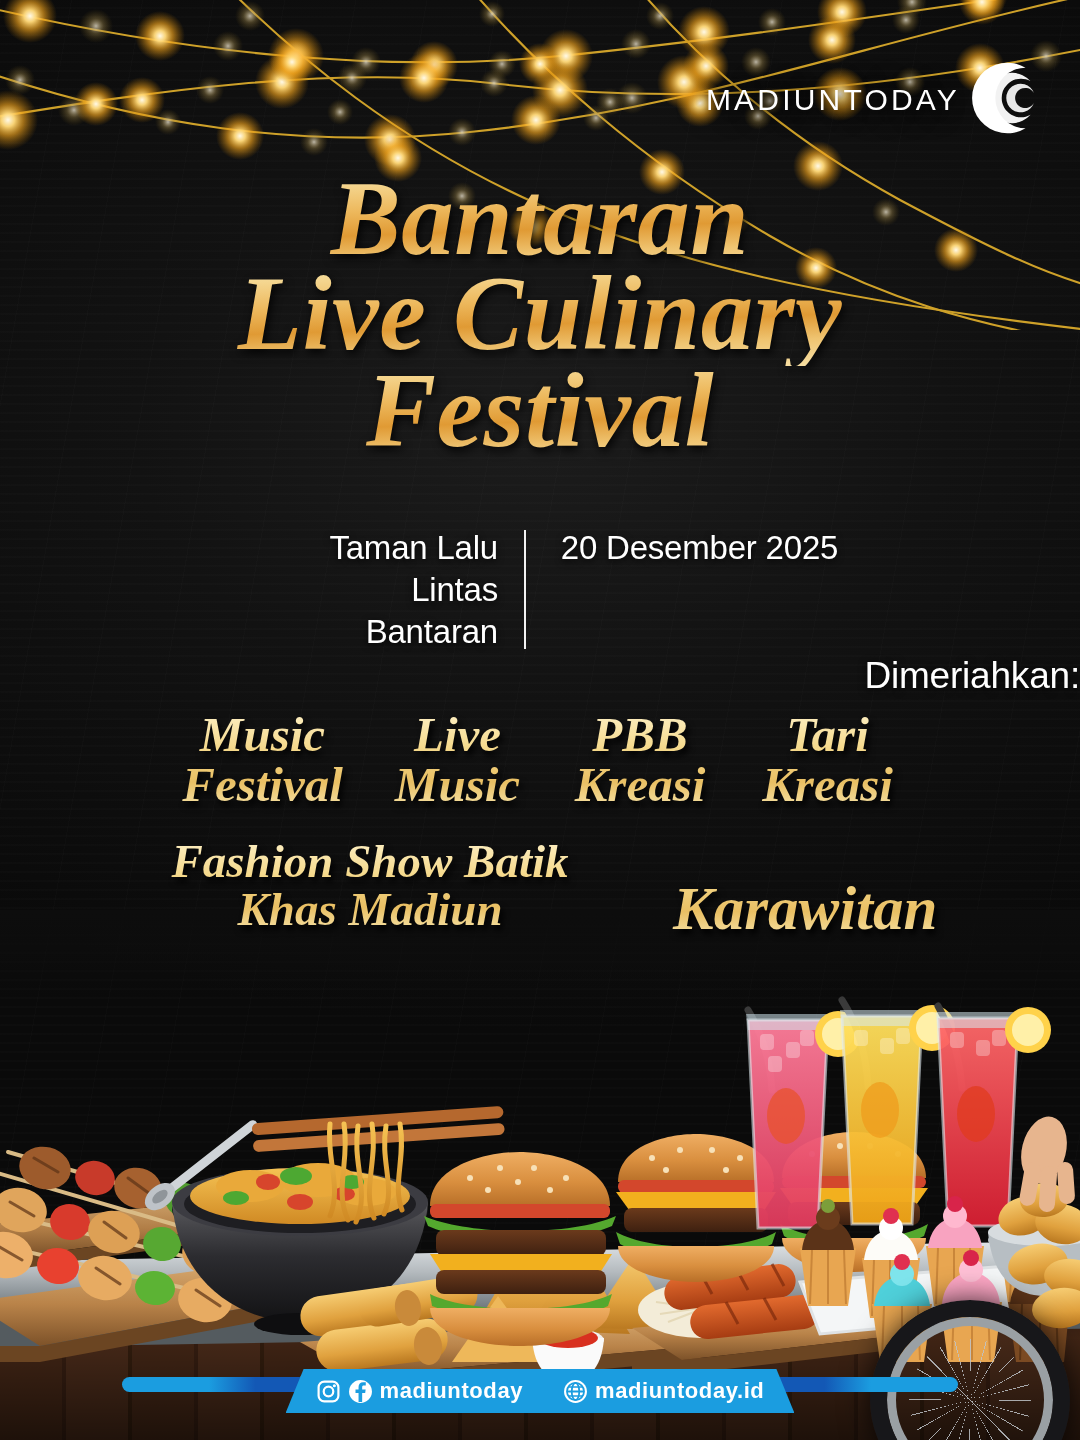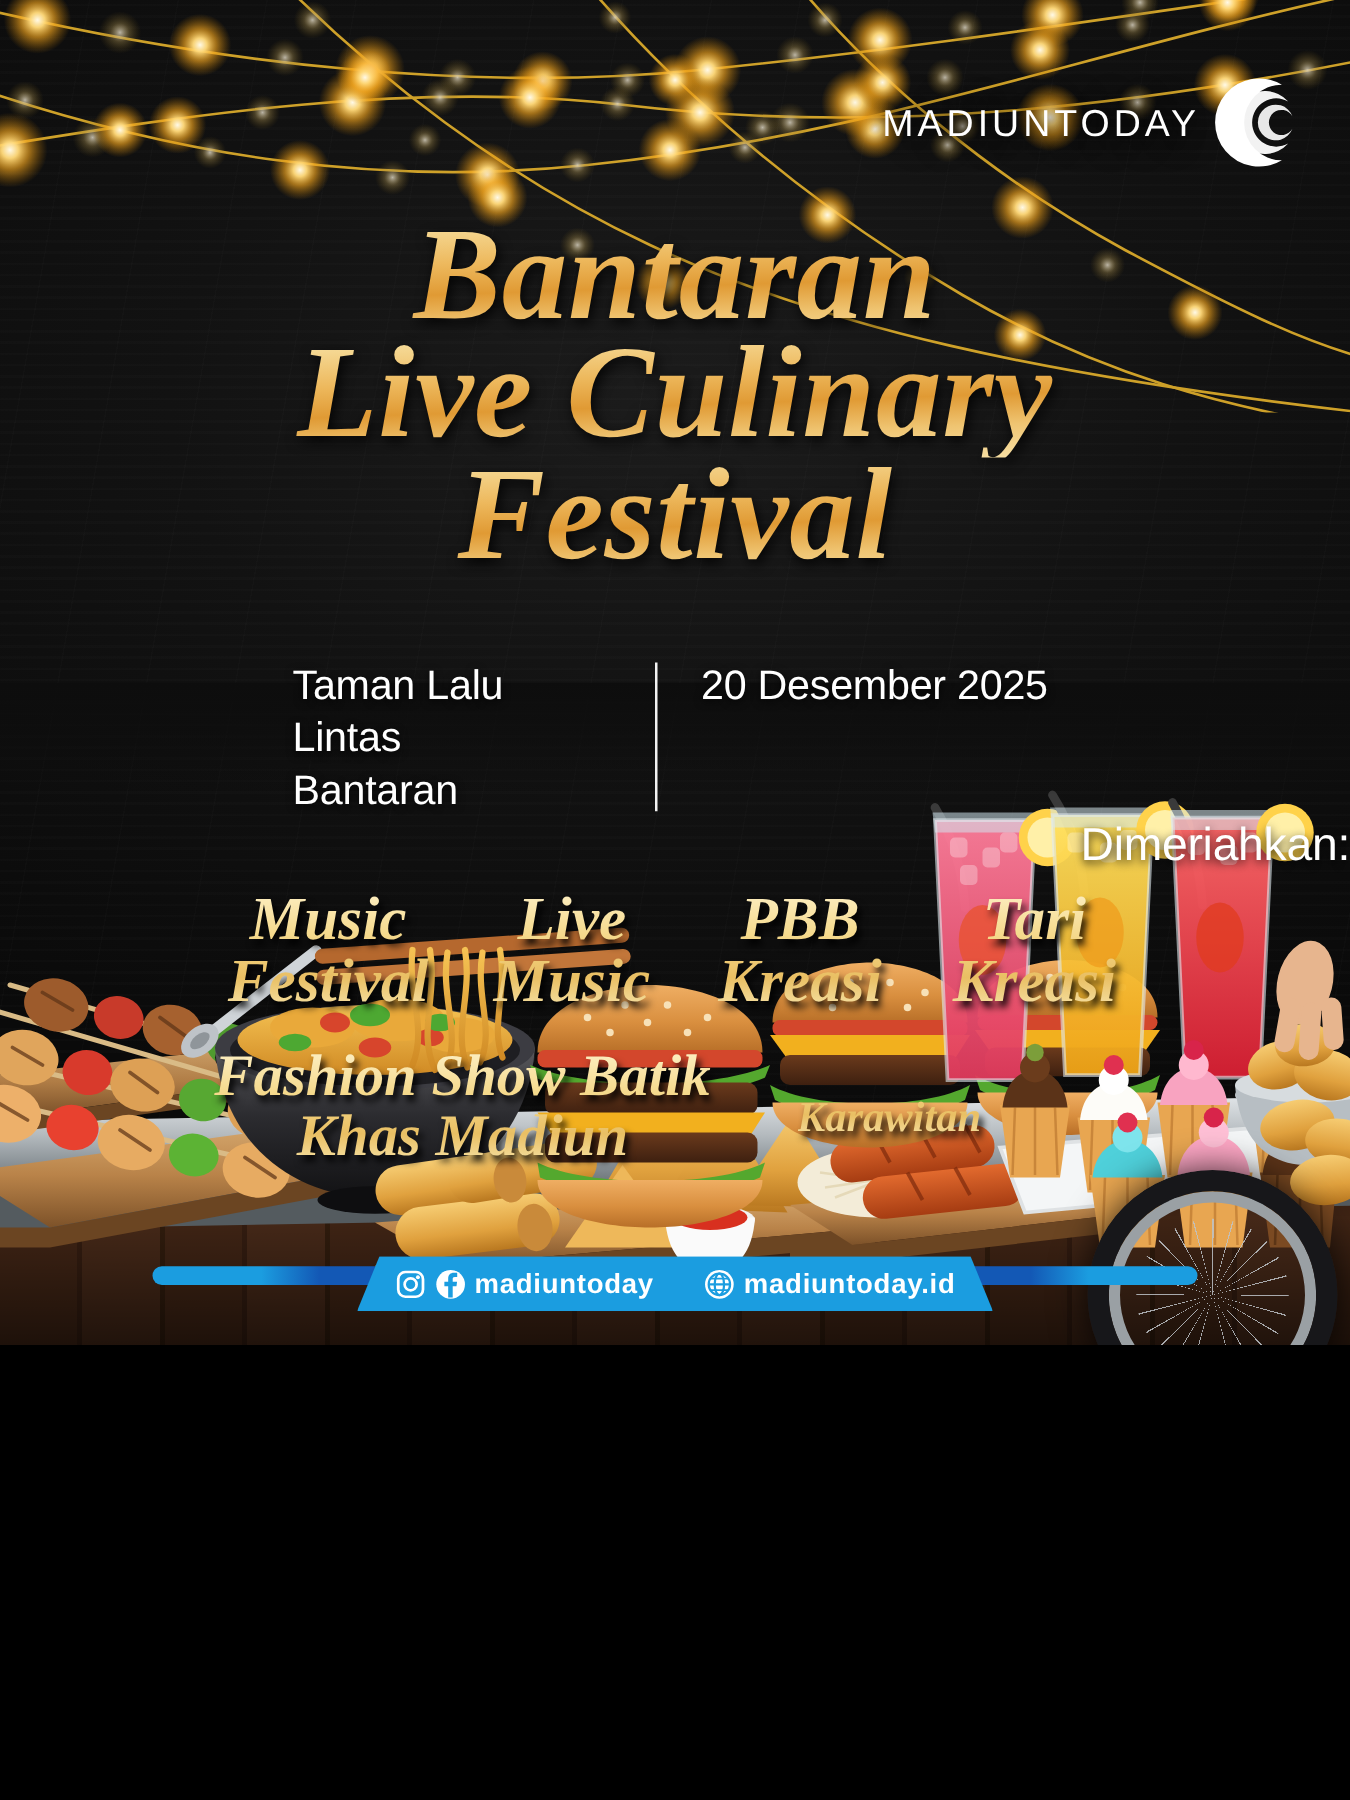--- a/index.html
+++ b/index.html
@@ -6,21 +6,21 @@
   html,body { background:#000; }
 
   body {
     width:1080px; height:1440px;
     font-family:"Liberation Sans", sans-serif;
     overflow:hidden;
   }
 
   .poster {
     position:relative;
-    width:1080px; height:1076px;
+    width:1080px; height:1440px;
     background:
       radial-gradient(ellipse 900px 600px at 50% 30%, #1c1c1c 0%, #121212 45%, #0a0a0a 100%),
       #0c0c0c;
     overflow:hidden;
   }
 
   
   .bg-texture{
     position:absolute; inset:0;
     background:
@@ -75,21 +75,21 @@
     position:absolute; top:527px; left:0; right:0;
     display:flex; justify-content:center; align-items:stretch;
     z-index:7;
   }
   .info-col{
     color:#fff; font-size:33px; line-height:1.28;
     font-family:"Liberation Sans", sans-serif; font-weight:400;
     letter-spacing:-.2px;
     text-shadow:0 2px 7px rgba(0,0,0,.85);
   }
-  .info-left{ padding-right:26px; width:290px; }
+  .info-left{ text-align:right; padding-right:26px; width:290px; }
   .info-right{ text-align:center;  padding-left:27px;  width:320px; }
   .info-divider{ width:2px; background:#fff; opacity:.95; margin:3px 0 5px; }
 
   
   .dim-label{
     position:absolute; top:655px; left:0; right:0;
     text-align:right; color:#fff;
     font-size:37px; font-weight:400; letter-spacing:-.2px;
     font-family:"Liberation Sans", sans-serif;
     text-shadow:0 2px 8px rgba(0,0,0,.85);
@@ -120,21 +120,21 @@
   .feat-3{ width:185px; }
   .feat-4{ width:190px; }
 
   .feat-row2{
     position:absolute; top:838px; left:0; right:0;
     display:flex; justify-content:center; align-items:flex-start;
     z-index:7;
     gap:40px;
   }
   .feat-5{ text-align:center; font-size:47px; width:455px; }
-  .feat-6{ text-align:left; font-size:34px; width:300px; padding-top:40px; }
+  .feat-6{ text-align:right; font-size:61px; width:300px; padding-top:40px; }
 
   
   .food{
     position:absolute; left:0; right:0; bottom:0; height:530px;
     z-index:5; overflow:hidden;
   }
   .food-fade{
     position:absolute; left:0; right:0; top:0; height:90px;
     background:linear-gradient(180deg,#0d0d0d 0%,rgba(13,13,13,.55) 55%, rgba(13,13,13,0) 100%);
     z-index:40; pointer-events:none;

